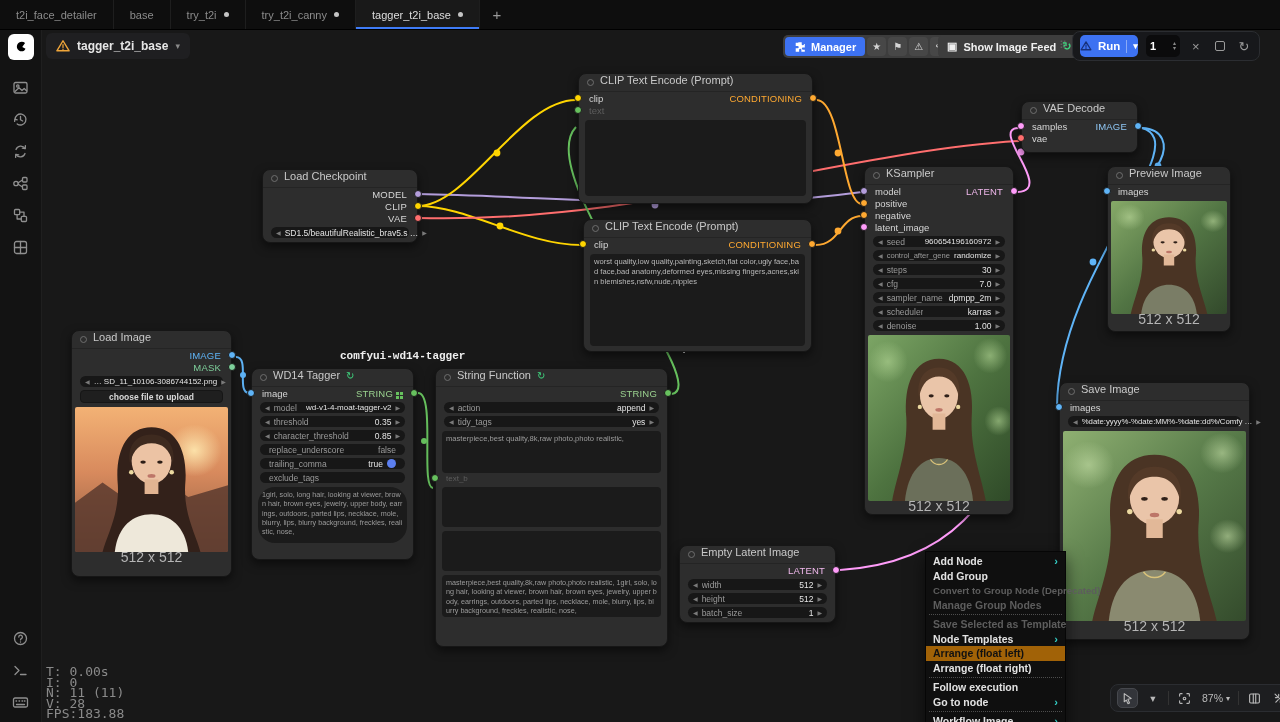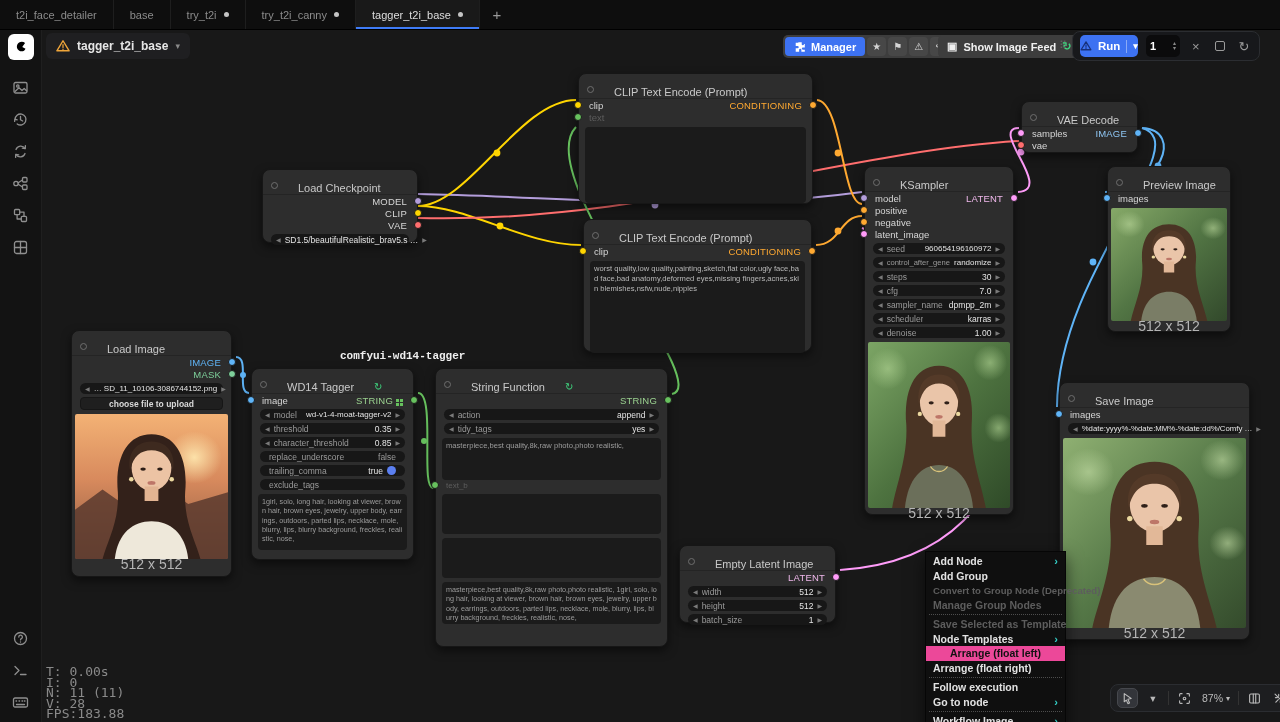--- a/index.html
+++ b/index.html
@@ -52,21 +52,21 @@
   .spin { display:flex; flex-direction:column; line-height:5px; font-size:6px; color:#888; }
   .ribtn { color:#9a9a9a; font-size:13px; cursor:pointer; width:16px; text-align:center; }
   .sqicon { width:10px; height:10px; border:1.4px solid #9a9a9a; border-radius:2px; display:inline-block; }
 
   
   .links { position:absolute; left:0; top:0; z-index:1; }
 
   
   .node { position:absolute; background:#2d2d2d; border:1px solid #161616; border-radius:8px;
     box-shadow:0 4px 10px rgba(0,0,0,.5); z-index:2; color:#cfcfcf; }
-  .ntitle { height:18px; display:flex; align-items:flex-start; gap:20px; padding:12px 8px; font-size:11px;
+  .ntitle { height:18px; display:flex; align-items:flex-end; gap:6px; padding:5px 8px; font-size:11px;
     color:#c9c9c9; border-bottom:1px solid rgba(0,0,0,.18); }
   .cdot { width:7px; height:7px; border:1.4px solid #6e6e6e; border-radius:50%; flex:none; }
   .prow { position:relative; height:12px; display:flex; align-items:flex-end; justify-content:space-between;
     padding:0 10px; font-size:9.5px; color:#d6d6d6; }
   .dot { position:absolute; width:8px; height:8px; border-radius:50%; top:50%; transform:translateY(-50%); border:1px solid #1a1a1a; }
   .dot.l { left:-5px; } .dot.r { right:-5px; }
   .outlbl { margin-left:auto; letter-spacing:.2px; }
   .pill { height:11px; margin:3px 8px 0; background:#171717; border-radius:7px; display:flex; align-items:center;
     gap:4px; padding:5px 5px; font-size:8.5px; color:#9a9a9a; cursor:pointer; }
   .pill::before { content:"◀"; font-size:6px; color:#7a7a7a; }
@@ -91,21 +91,21 @@
       linear-gradient(#67C15E,#67C15E) 0 4px/3px 3px no-repeat,
       linear-gradient(#67C15E,#67C15E) 4px 4px/3px 3px no-repeat; }
 
   
   .ctxmenu { position:absolute; left:925px; top:551px; width:141px; background:#0f0f0f;
     border:1px solid #060606; box-shadow:0 6px 16px rgba(0,0,0,.6); z-index:10; padding:2px 0; }
   .mi { height:14.5px; display:flex; align-items:center; padding:0 7px; font-size:10.5px; font-weight:bold;
     color:#e2e2e2; cursor:pointer; white-space:nowrap; }
   .mi .sub { margin-left:auto; color:#35d0c8; font-size:11px; }
   .mi.dis { color:#5d5d5d; cursor:default; }
-  .mi.hl { background:#ec4899; color:#111111;justify-content:center; }
+  .mi.hl { background:#a16207; color:#111111; }
   .msep { border-top:1px dotted #4d4d4d; margin:2px 3px; }
 
   
   .stats { position:absolute; left:46px; top:667px; z-index:3; font-family:"DejaVu Sans Mono", monospace;
     font-size:13px; color:#8a8a8a; line-height:10.5px; }
 
   
   .ztool { position:absolute; left:1110px; top:684px; height:28px; background:#1d1e20; border:1px solid #2b2d31;
     border-radius:8px; display:flex; align-items:center; gap:5px; padding:0 6px; z-index:6; }
   .zbtn { height:20px; min-width:20px; display:flex; align-items:center; justify-content:center; gap:3px;
@@ -283,21 +283,21 @@
         <span class="wval" style="color:#9a9a9a">false</span>
       </div>
     <div class="pill noarr">
         <span class="wname">trailing_comma</span>
         <span class="wval">true</span>
         <span class="toggle"></span>
       </div>
     <div class="pill noarr">
         <span class="wname">exclude_tags</span>
       </div>
-    <div class="tarea" style="height:56px; font-size:7.2px;">1girl, solo, long hair, looking at viewer, brown hair, brown eyes, jewelry, upper body, earrings, outdoors, parted lips, necklace, mole, blurry, lips, blurry background, freckles, realistic, nose,</div>
+    <div class="tarea" style="height:56px; font-size:7.2px;border-radius:17px;">1girl, solo, long hair, looking at viewer, brown hair, brown eyes, jewelry, upper body, earrings, outdoors, parted lips, necklace, mole, blurry, lips, blurry background, freckles, realistic, nose,</div>
   </div>
 
   <div class="node" style="left:435px; top:368px; width:233px; height:279px;">
     <div class="ntitle">
         <span class="cdot"></span>
         <span>String Function</span>
         <span class="tbadge">↻</span>
       </div>
     <div class="prow">
       <span></span>

